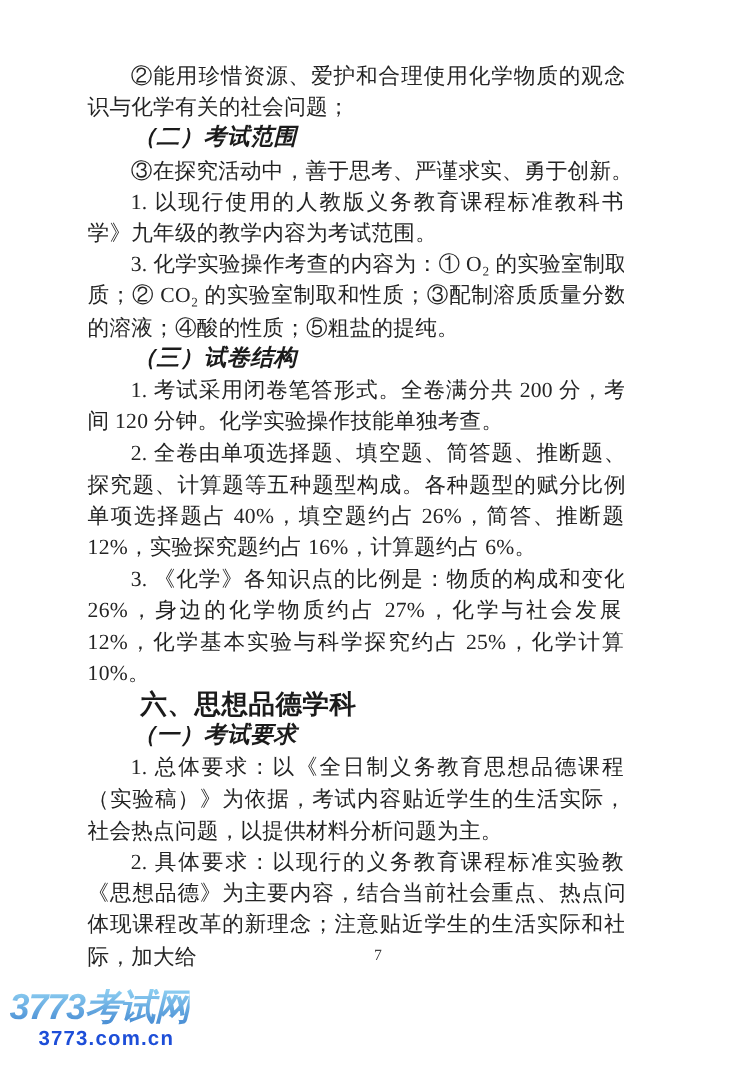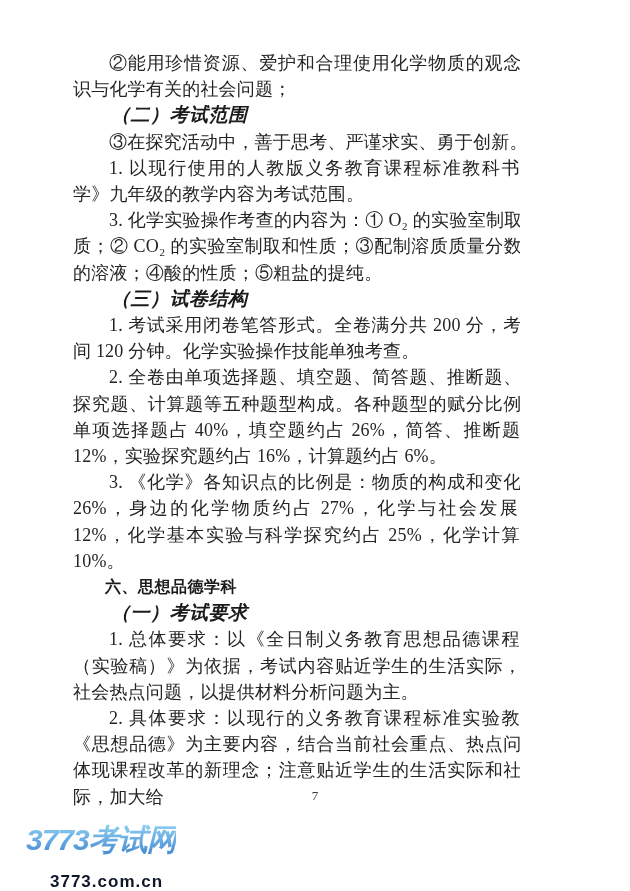--- a/index.html
+++ b/index.html
@@ -31,35 +31,35 @@
   .heading-script {
     font-weight: 700;
     font-style: italic;
     font-size: 19px;
     letter-spacing: 0.5px;
     color: #1b1b1b;
   }
   .heading-hei {
     font-family: "Liberation Sans", "DejaVu Sans", sans-serif;
     font-weight: 700;
-    font-size: 16px;
+    font-size: 22px;
     letter-spacing: 0.5px;
     color: #1b1b1b;
   }
   .page-number {
     position: absolute;
     top: 788px; left: 0;
     width: 630px;
     text-align: center;
     font-size: 13px;
     color: #3c3c3c;
   }
   .watermark {
     position: absolute;
-    left: 26px; top: 824px;
+    left: 8px; top: 824px;
     font-family: "Liberation Sans", "DejaVu Sans", sans-serif;
   }
   .wm-logo {
     font-size: 30px;
     font-weight: 800;
     font-style: italic;
     color: #57a1dc;
     letter-spacing: -1px;
     line-height: 1.05;
   }
@@ -67,23 +67,23 @@
     .wm-logo {
       background: linear-gradient(180deg, #8fd0f2 0%, #4e92d6 85%);
       -webkit-background-clip: text;
       background-clip: text;
       color: transparent;
     }
   }
   .wm-url {
     font-size: 17px;
     font-weight: 700;
-    color: #0f172a;
+    color: #1d4ed8;
     margin-left: 24px;
-    margin-top: 17px;
+    margin-top: 1px;
     letter-spacing: 1px;
     line-height: 1;
   }
 </style>
 </head>
 <body>
 
 <div class="page">
   <div class="content">
     <p class="para">②能用珍惜资源、爱护和合理使用化学物质的观念，认识与化学有关的社会问题；</p>

